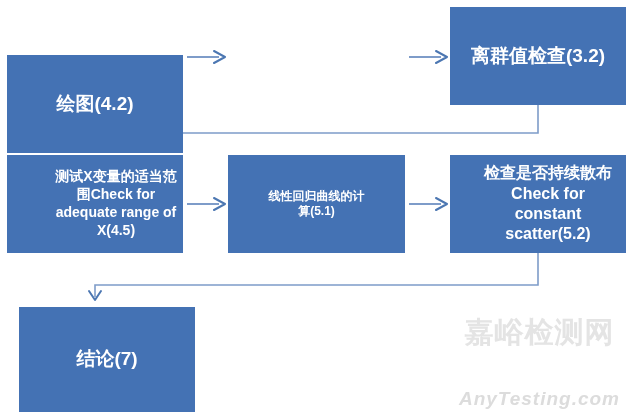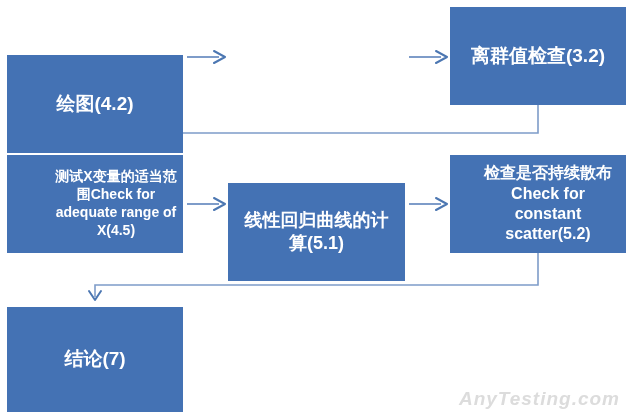--- a/index.html
+++ b/index.html
@@ -23,31 +23,31 @@
     align-items: center;
     justify-content: center;
     text-align: center;
     font-weight: bold;
     white-space: pre-line;
     line-height: 1.28;
     box-sizing: border-box;
     padding: 2px 6px;
   }
   .fs19 { font-size: 19px; }
-  .fs18 { font-size: 18px; margin-top: 28px; }
+  .fs18 { font-size: 12px; }
   .fs17 { font-size: 14px; padding-left: 48px; }
   .fs16 { font-size: 16px; }
 
   .b1 { left: 7px;   top: 7px;   width: 176px; height: 98px; margin-top: 48px; }
   .b2 { left: 228px; top: 7px;   width: 177px; height: 98px; }
   .b3 { left: 450px; top: 7px;   width: 176px; height: 98px; }
   .b4 { left: 7px;   top: 155px; width: 176px; height: 98px; }
   .b5 { left: 228px; top: 155px; width: 177px; height: 98px; }
   .b6 { left: 450px; top: 155px; width: 176px; height: 98px; padding-left: 26px; }
-  .b7 { left: 7px;   top: 307px; width: 176px; height: 105px; }
+  .b7 { left: 19px;   top: 307px; width: 176px; height: 105px; }
 
   svg.connectors {
     position: absolute;
     left: 0; top: 0;
     width: 631px; height: 416px;
     pointer-events: none;
   }
   .conn-line {
     stroke: var(--connector-line, #7E9CC9);
     stroke-width: 2;
@@ -133,16 +133,17 @@
   <div class="flow-box b5 fs18">线性回归曲线的计
 算(5.1)</div>
 
   <div class="flow-box b6 fs16">检查是否持续散布
 Check for constant
 scatter(5.2)</div>
 
   <div class="flow-box b7 fs19">结论(7)</div>
 
   <div class="watermark">
+    <div class="wm-name">嘉峪检测网</div>
     <div class="wm-domain">AnyTesting.com</div>
   </div>
 
 </div>
 
 </body></html>

